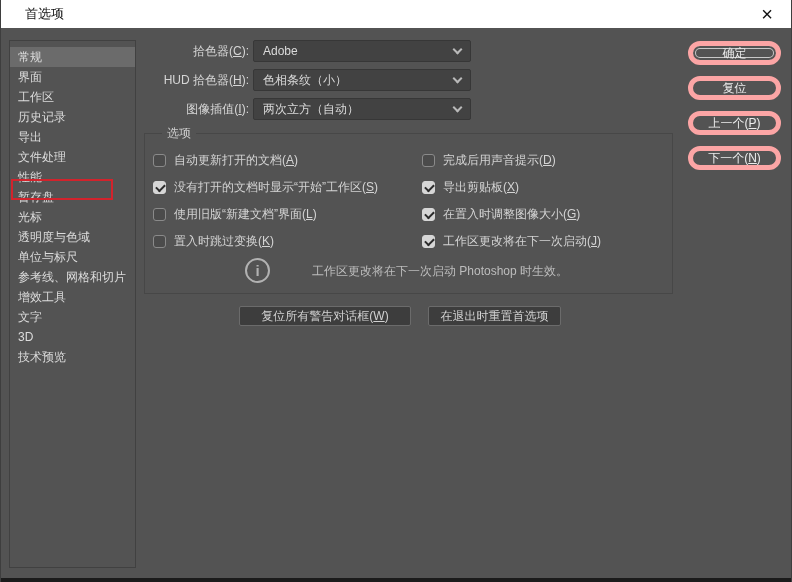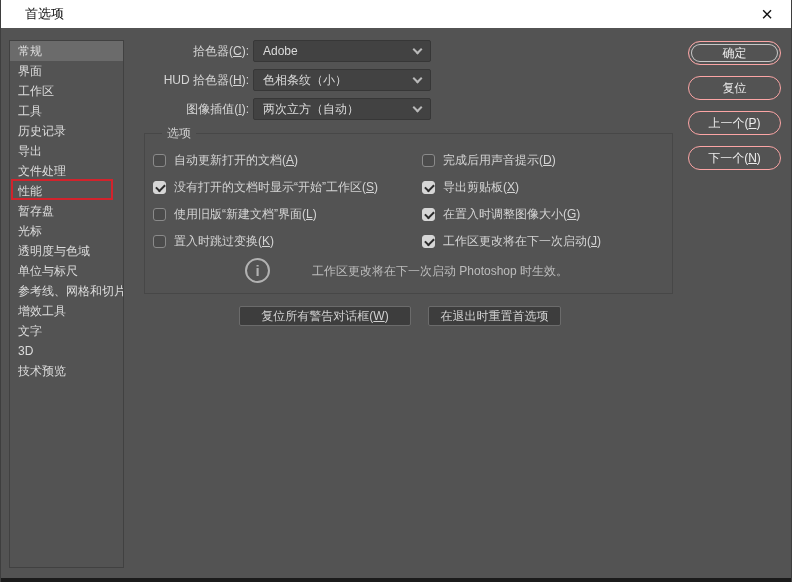--- a/index.html
+++ b/index.html
@@ -8,32 +8,32 @@
           border-left:1px solid #3e3e3e;border-right:1px solid #3e3e3e;}
   .titlebar{position:absolute;left:0;top:0;width:100%;height:28px;background:#ffffff;
             display:flex;align-items:center;}
   .title{margin-left:24px;font-size:13px;color:#111;}
   .close{position:absolute;right:9px;top:0;width:30px;height:28px;display:flex;align-items:center;
          justify-content:center;font-size:20px;color:#111;cursor:default;line-height:28px;}
   .body{position:absolute;left:0;top:28px;width:792px;height:550px;background:#535353;}
   .bottom-edge{position:absolute;left:0;bottom:0;width:792px;height:4px;background:#1b1b1b;}
 
   
-  .listbox{position:absolute;left:8px;top:12px;width:115px;height:528px;border:1px solid #414141;
-           padding-top:0;background:#535353;}
+  .listbox{position:absolute;left:8px;top:12px;width:127px;height:528px;border:1px solid #414141;
+           padding-top:6px;background:#535353;}
   .side-item{height:20px;line-height:20px;padding-left:8px;font-size:12px;color:#dcdcdc;
              white-space:nowrap;overflow:hidden;}
   .side-item.selected{background:#6b6b6b;}
   .annot{position:absolute;left:10px;top:151px;width:102px;height:21px;border:2px solid #d2232c;
          z-index:5;pointer-events:none;}
 
   
   .pick-label{position:absolute;width:248px;left:0;height:22px;line-height:22px;text-align:right;
               font-size:12px;color:#d6d6d6;white-space:nowrap;}
-  .dropdown{position:absolute;left:252px;width:178px;height:22px;background:#424242;
+  .dropdown{position:absolute;left:252px;width:218px;height:22px;background:#424242;
             border:1px solid #373737;border-radius:2px;display:flex;align-items:center;
             padding:0 9px;color:#dadada;font-size:12px;justify-content:space-between;white-space:nowrap;}
   .chev{width:7px;height:7px;border-right:2px solid #b9b9b9;border-bottom:2px solid #b9b9b9;
         transform:rotate(45deg);margin-top:-4px;flex:none;}
 
   
   .groupbox{position:absolute;left:143px;top:105px;width:529px;height:161px;border:1px solid #474747;}
   .group-label{position:absolute;left:17px;top:-8px;background:#535353;padding:0 5px;
                font-size:12px;color:#cecece;line-height:15px;}
 
@@ -53,42 +53,41 @@
              font-size:15px;font-weight:bold;}
   .note{position:absolute;left:287px;top:230px;height:26px;display:flex;align-items:center;
         font-size:12px;color:#bdbdbd;white-space:nowrap;margin-left:24px;}
 
   
   .flat-btn{position:absolute;height:20px;background:#3d3d3d;border:1px solid #6b6b6b;border-radius:2px;
             color:#d2d2d2;font-size:12px;display:flex;align-items:center;justify-content:center;
             white-space:nowrap;text-align:center;}
 
   
-  .pill{position:absolute;left:687px;width:93px;height:24px;border:1px solid #fca5a5;border-radius:13px;
+  .pill{position:absolute;left:687px;width:93px;height:24px;border:5px solid #fca5a5;border-radius:13px;
         background:transparent;color:#ececec;font-size:12px;display:flex;align-items:center;
         justify-content:center;white-space:nowrap;}
   .pill.default{box-shadow:inset 0 0 0 2px #535353, inset 0 0 0 3px #c8c8c8;}
 </style>
 </head>
 <body>
 
 <div class="window">
 
   <div class="titlebar">
     <span class="title">首选项</span>
     <span class="close">×</span>
   </div>
 
   <div class="body">
 
     <div class="listbox">
       <div class="side-item selected">常规</div>
       <div class="side-item">界面</div>
       <div class="side-item">工作区</div>
-      <div class="side-item">工具</div>
       <div class="side-item">历史记录</div>
       <div class="side-item">导出</div>
       <div class="side-item">文件处理</div>
       <div class="side-item">性能</div>
       <div class="side-item">暂存盘</div>
       <div class="side-item">光标</div>
       <div class="side-item">透明度与色域</div>
       <div class="side-item">单位与标尺</div>
       <div class="side-item">参考线、网格和切片</div>
       <div class="side-item">增效工具</div>

